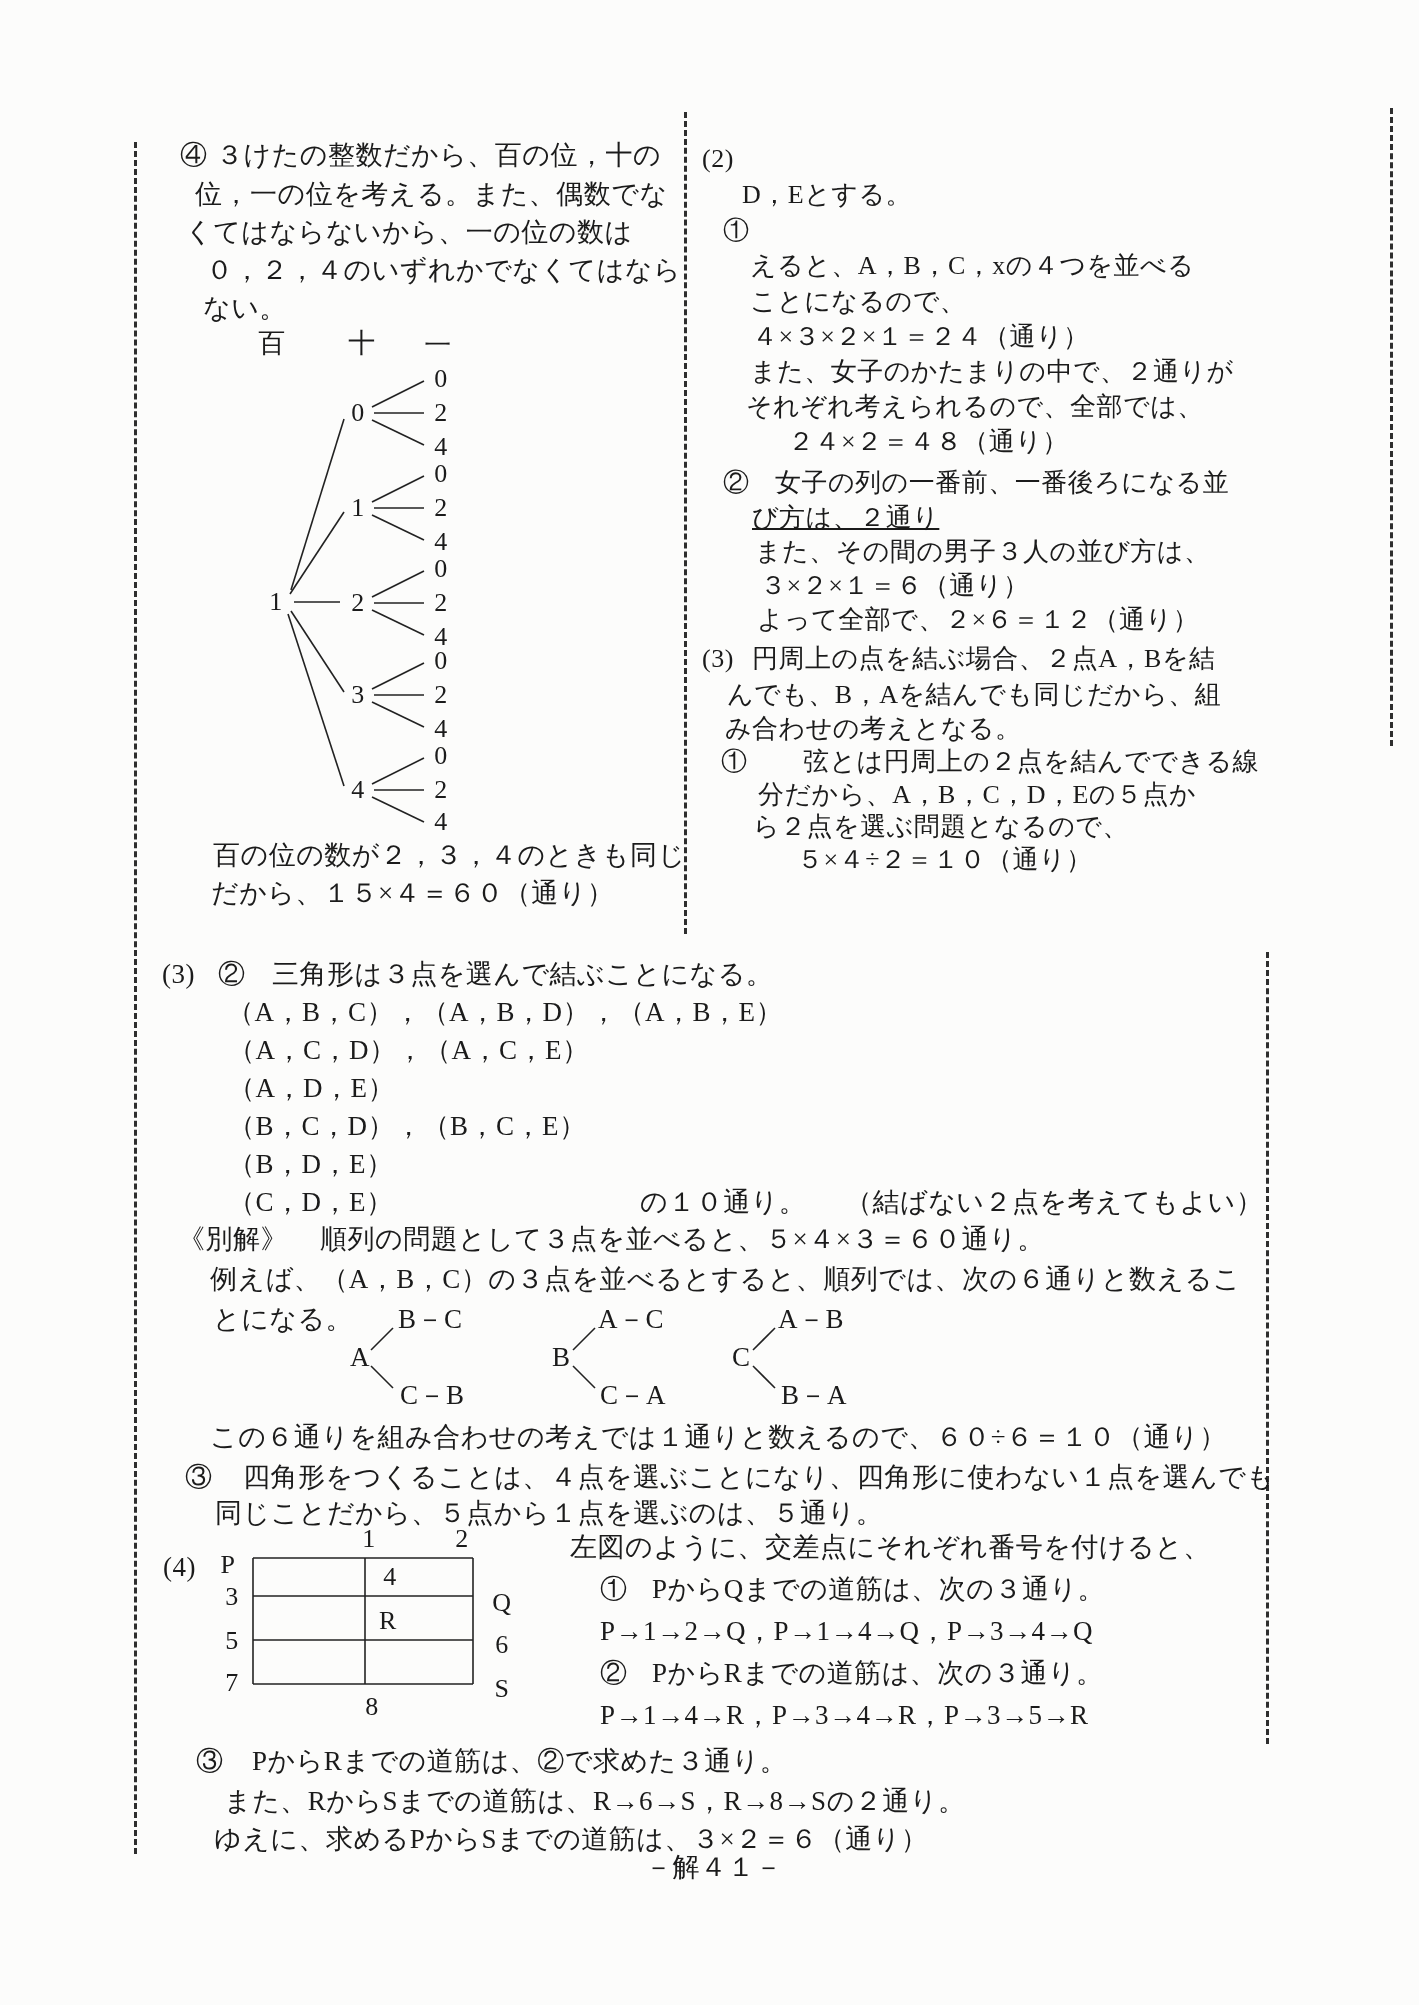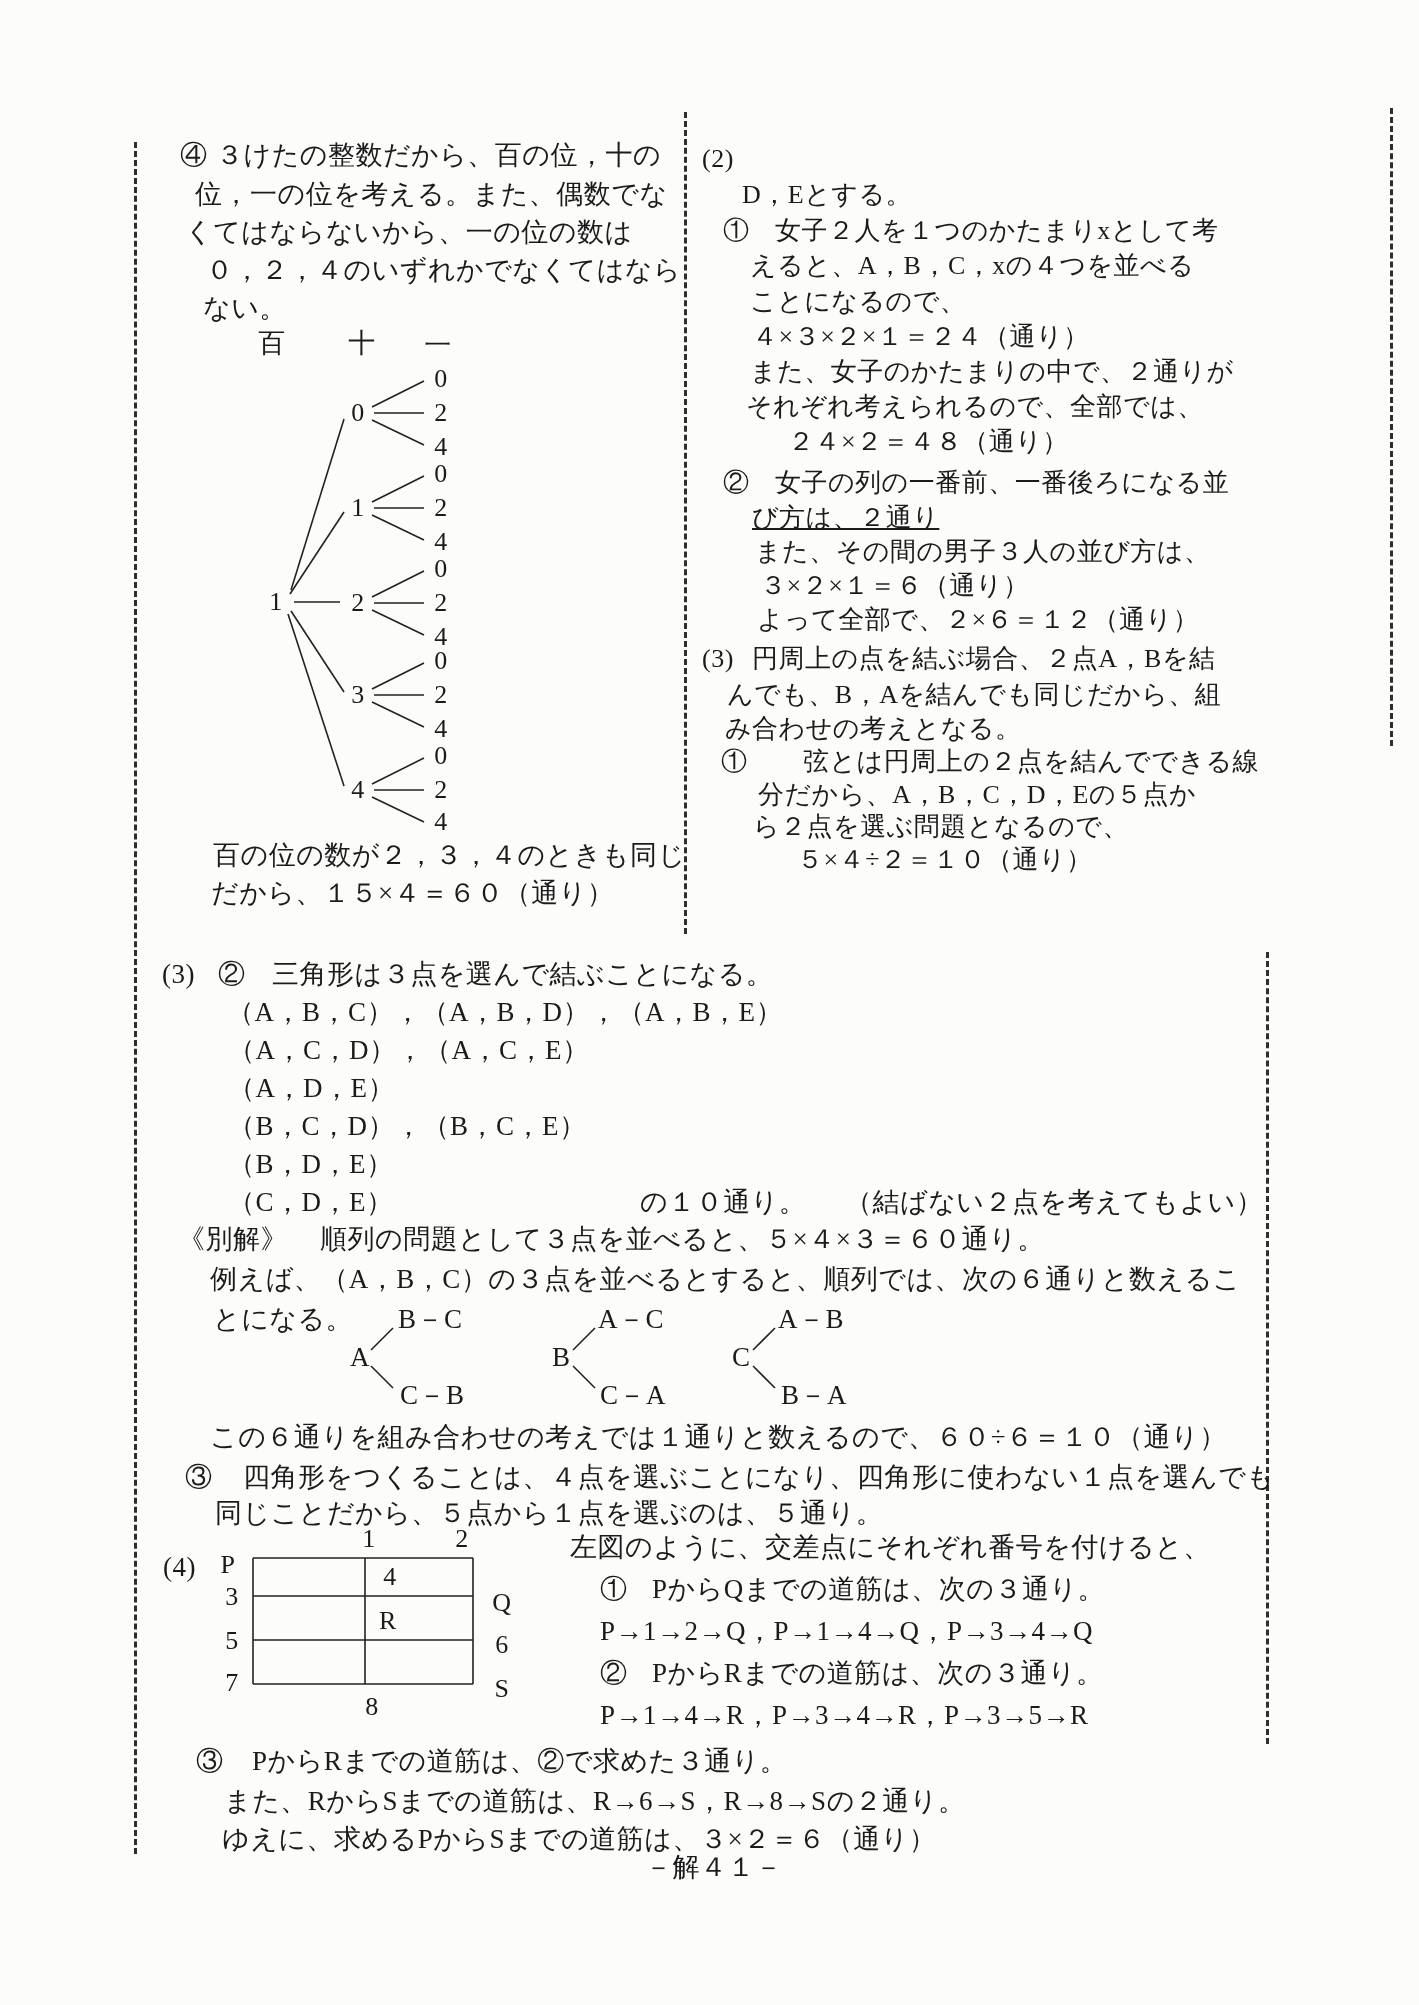--- a/index.html
+++ b/index.html
@@ -109,21 +109,20 @@
   <span class="t num ctr" style="left:441px; top:775px;">2</span>
   <span class="t num ctr" style="left:441px; top:807px;">4</span>
 
   <span class="t" style="left:213px; top:840px;">百の位の数が２，３，４のときも同じ</span>
   <span class="t" style="left:211px; top:878px;">だから、１５×４＝６０（通り）</span>
 
   <span class="t rc" style="left:702px; top:144px;">(2)</span>
   <span class="t rc" style="left:742px; top:180px;">D，Eとする。</span>
 
   <span class="t rc" style="left:723px; top:216px;">①</span>
-  <span class="t rc" style="left:775px; top:216px;">女子２人を１つのかたまりxとして考</span>
   <span class="t rc" style="left:750px; top:251px;">えると、A，B，C，xの４つを並べる</span>
   <span class="t rc" style="left:750px; top:287px;text-align:center;">ことになるので、</span>
   <span class="t rc" style="left:752px; top:322px;">４×３×２×１＝２４（通り）</span>
   <span class="t rc" style="left:750px; top:357px;">また、女子のかたまりの中で、２通りが</span>
   <span class="t rc" style="left:746px; top:392px;">それぞれ考えられるので、全部では、</span>
   <span class="t rc" style="left:788px; top:427px;">２４×２＝４８（通り）</span>
 
   <span class="t rc" style="left:723px; top:468px;">②</span>
   <span class="t rc" style="left:775px; top:468px;">女子の列の一番前、一番後ろになる並</span>
   <span class="t rc" style="left:752px; top:503px;text-decoration:underline;">び方は、２通り</span>
@@ -192,17 +191,17 @@
   <span class="t" style="left:600px; top:1574px;">①</span>
   <span class="t" style="left:652px; top:1574px;">PからQまでの道筋は、次の３通り。</span>
   <span class="t" style="left:600px; top:1616px;">P→1→2→Q，P→1→4→Q，P→3→4→Q</span>
   <span class="t" style="left:600px; top:1658px;">②</span>
   <span class="t" style="left:652px; top:1658px;">PからRまでの道筋は、次の３通り。</span>
   <span class="t" style="left:600px; top:1700px;">P→1→4→R，P→3→4→R，P→3→5→R</span>
 
   <span class="t" style="left:196px; top:1746px;">③</span>
   <span class="t" style="left:252px; top:1746px;">PからRまでの道筋は、②で求めた３通り。</span>
   <span class="t" style="left:224px; top:1786px;">また、RからSまでの道筋は、R→6→S，R→8→Sの２通り。</span>
-  <span class="t" style="left:222px; top:1824px;">ゆえに、求めるPからSまでの道筋は、３×２＝６（通り）</span>
+  <span class="t" style="left:214px; top:1824px;">ゆえに、求めるPからSまでの道筋は、３×２＝６（通り）</span>
 
   <span class="t" style="left:645px; top:1852px;">－解４１－</span>
 
 </div>
 
 </body></html>

